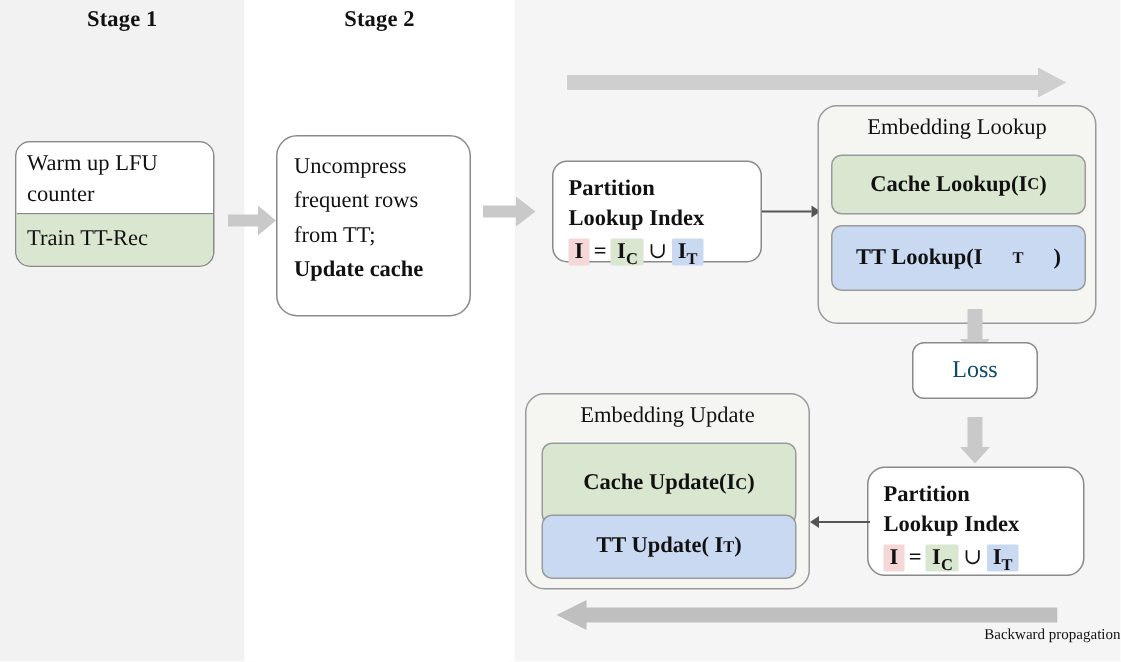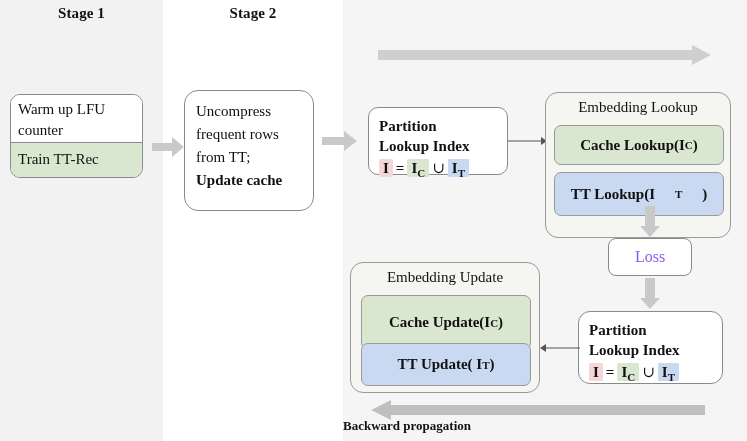--- a/index.html
+++ b/index.html
@@ -108,21 +108,21 @@
   .sub { font-size: 11px; vertical-align: sub; font-weight: bold; }
   .opsym { font-weight: normal; padding: 0 3px; }
   .eqsym { padding: 0 3px; font-weight: bold; }
 
   
   .groupbox {
     border: 1px solid #9a9a9a;
     border-radius: 13px;
     background: #f5f5f2;
   }
-  #box-emb-lookup { left: 545px; top: 92px; width: 186px; height: 146px; padding-left: 48px; }
+  #box-emb-lookup { left: 545px; top: 70px; width: 186px; height: 146px; padding-left: 48px; }
   #box-emb-update { left: 350px; top: 262px; width: 190px; height: 131px; }
   .group-label {
     position: absolute;
     left: 0; right: 0; top: 6px;
     text-align: center;
     font-size: 15px;
     color: #111;
   }
   .inner-chip {
     position: absolute;
@@ -139,40 +139,40 @@
   }
   .chip-green { background: #d9e6d0; }
   .chip-blue  { background: #c9d9f2; }
   #chip-cache-lookup { left: 8px;  top: 32px; width: 170px; height: 40px; }
   #chip-tt-lookup    { left: 8px;  top: 79px; width: 170px; height: 44px; gap: 20px; }
   #chip-cache-update { left: 10px; top: 32px; width: 170px; height: 55px; }
   #chip-tt-update    { left: 10px; top: 80px; width: 170px; height: 43px; }
 
   
   #box-loss {
-    left: 608px; top: 238px; width: 84px; height: 38px;
+    left: 608px; top: 228px; width: 84px; height: 38px;
     border-radius: 8px;
     display: flex; align-items: center; justify-content: center;
-    font-size: 16px; color: #8b5cf6;
+    font-size: 16px; color: #0c4a6e;
   }
 
   
   .gray-arrow { position: absolute; }
   .gray-arrow svg { display: block; }
 
   
   .thin-line { position: absolute; }
   .thin-line svg { display: block; }
 
   
   .prop-caption {
     position: absolute;
-    text-align: left;
-    font-weight: bold;
-    font-size: 13px;
+    text-align: right;
+    font-weight: normal;
+    font-size: 10px;
     color: #111;
   }
   #caption-backward { left: 343px; top: 418px; width: 404px; }
 </style>
 </head>
 <body>
 
 <div id="canvas">
 
   <div class="col" id="col-stage1"></div>

